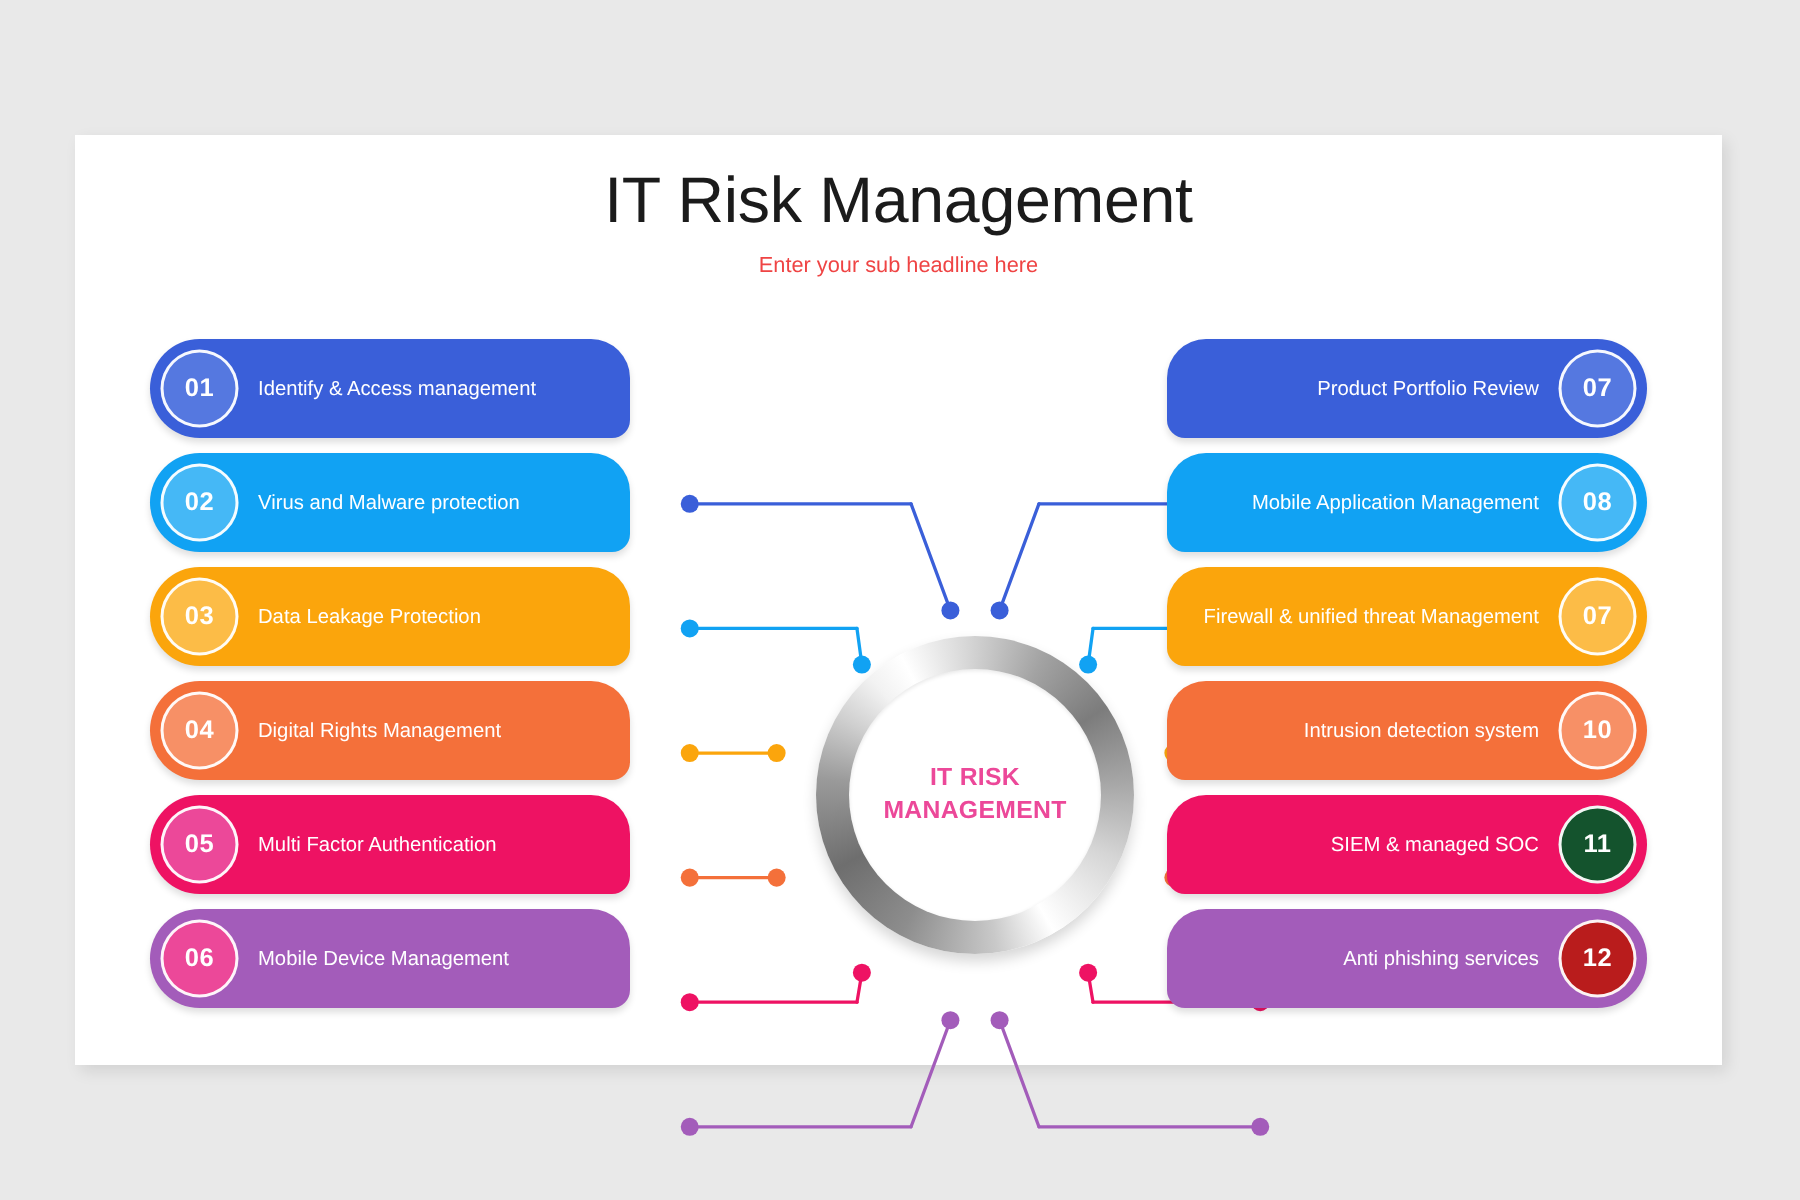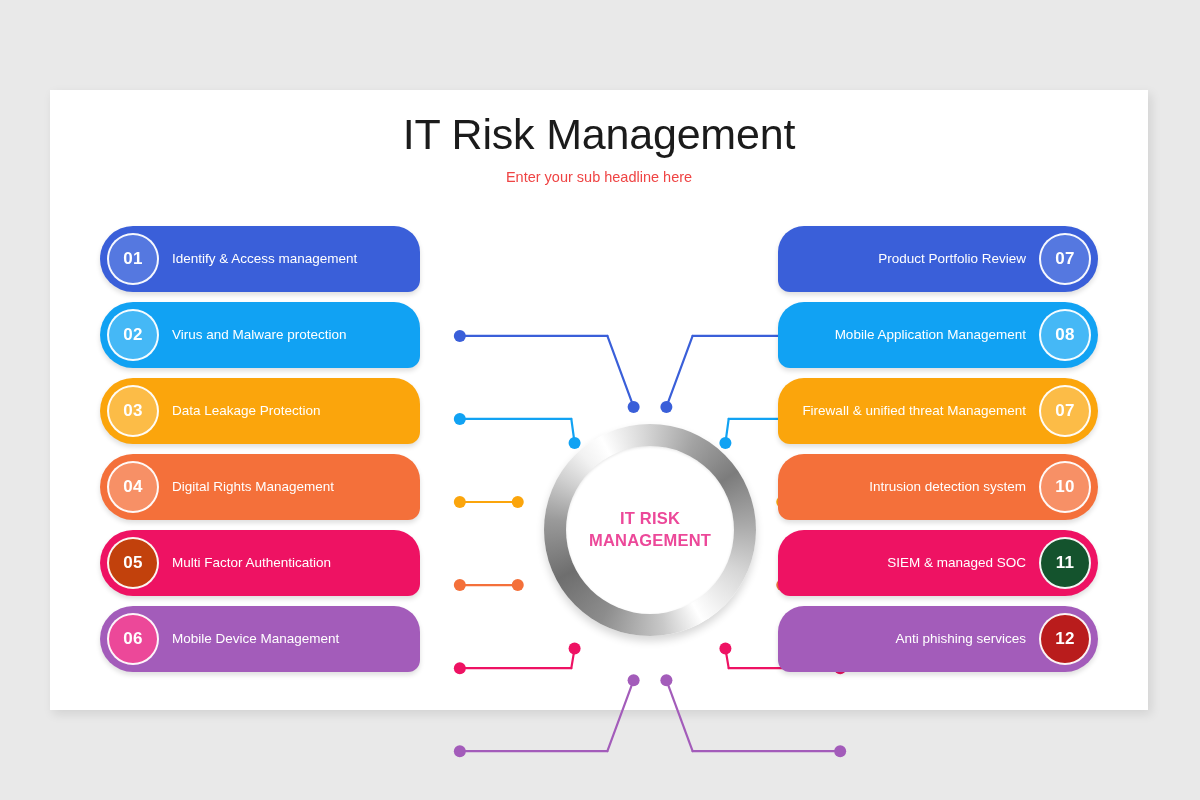--- a/index.html
+++ b/index.html
@@ -179,21 +179,21 @@
           <div class="num" style="background: rgb(252, 188, 71);">03</div>
           <div class="label">Data Leakage Protection</div>
         </div>
         <div class="bar left" style="top: 364px; left: 50px;">
           <div class="shape" style="background: rgb(244, 112, 58);"></div>
           <div class="num" style="background: rgb(247, 144, 102);">04</div>
           <div class="label">Digital Rights Management</div>
         </div>
         <div class="bar left" style="top: 440px; left: 50px;">
           <div class="shape" style="background: rgb(238, 18, 99);"></div>
-          <div class="num" style="background: #c2410c; text-align: right;">05</div>
+          <div class="num" style="background: #ec4899; text-align: right;">05</div>
           <div class="label">Multi Factor Authentication</div>
         </div>
         <div class="bar left" style="top: 516px; left: 50px;">
           <div class="shape" style="background: rgb(163, 92, 186);"></div>
           <div class="num" style="background: #ec4899;">06</div>
           <div class="label">Mobile Device Management</div>
         </div>
         <div class="bar right" style="top: 136px; left: 728px;">
           <div class="shape" style="background: rgb(58, 95, 217);"></div>
           <div class="num" style="background: rgb(85, 120, 224);">07</div>

